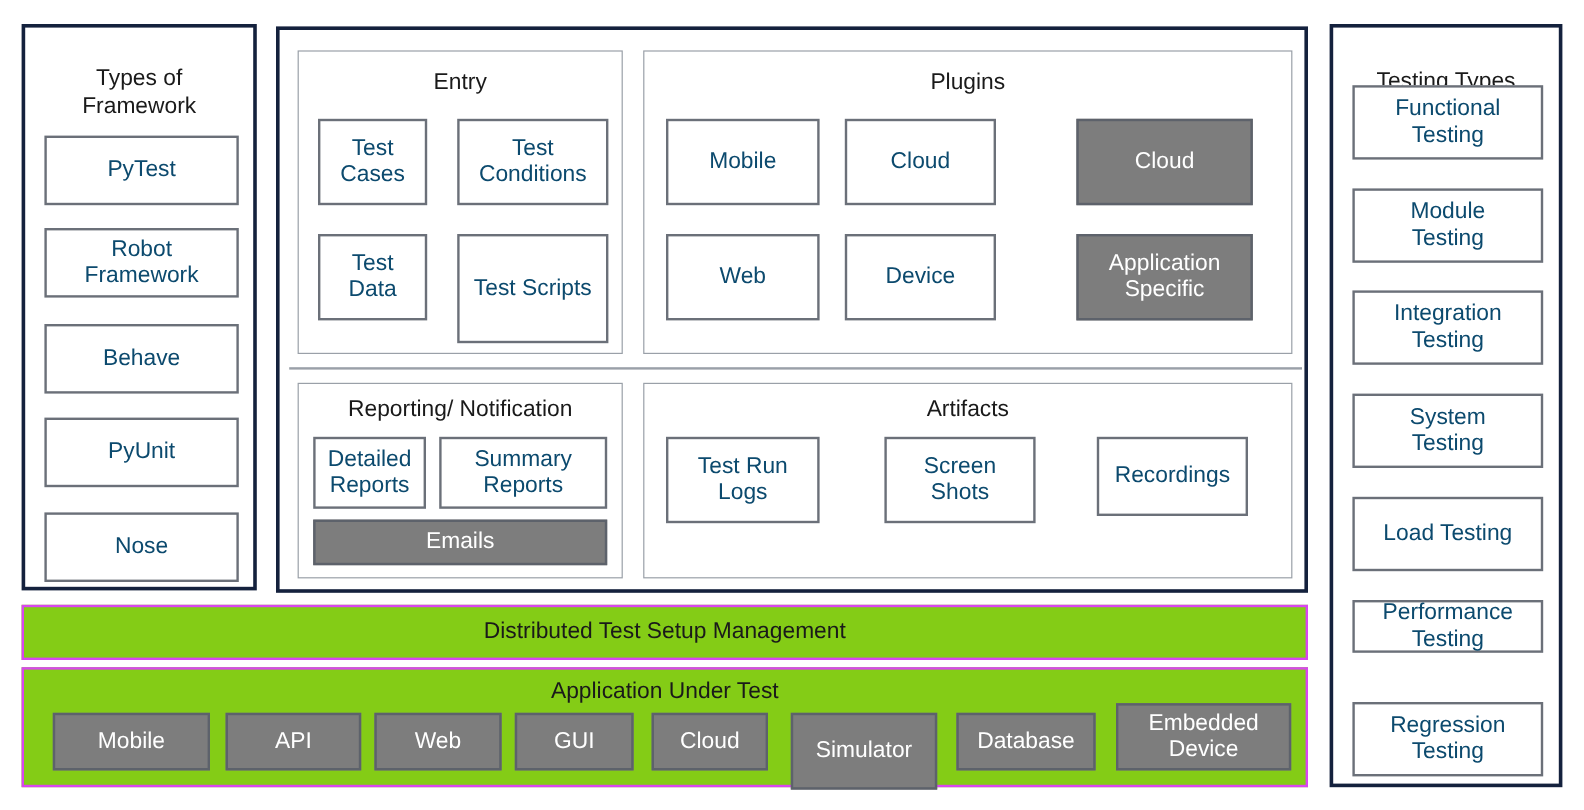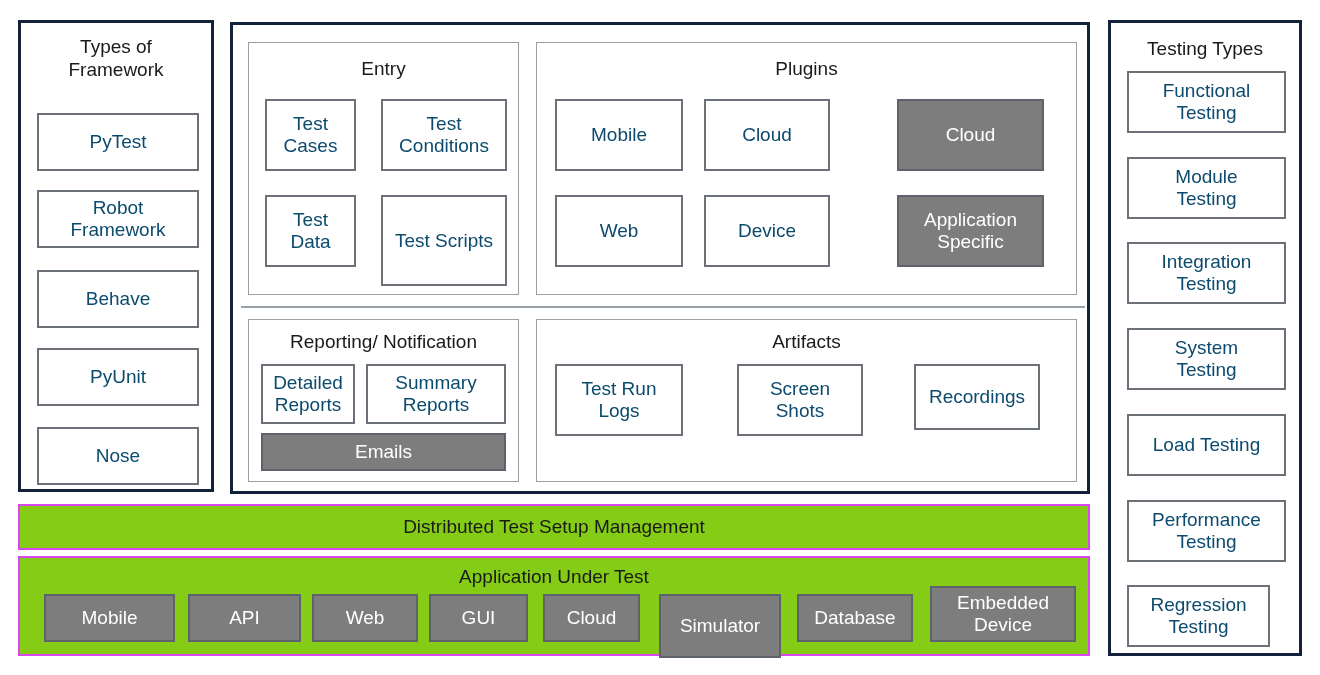--- a/index.html
+++ b/index.html
@@ -38,20 +38,21 @@
 
   
   .panel-title {
     position: absolute;
     left: 0;
     right: 0;
     text-align: center;
     font-size: 19px;
     line-height: 23px;
     color: #1a1a1a;
+    margin-top: 19px;
   }
   .group-title {
     position: absolute;
     left: 0;
     right: 0;
     text-align: center;
     font-size: 19px;
     line-height: 23px;
     color: #1a1a1a;
   }
@@ -193,19 +194,19 @@
 
     <div class="box" style="left:16px; top:48px; width:159px; height:62px;">Functional
 Testing</div>
     <div class="box" style="left:16px; top:134px; width:159px; height:62px;">Module
 Testing</div>
     <div class="box" style="left:16px; top:219px; width:159px; height:62px;">Integration
 Testing</div>
     <div class="box" style="left:16px; top:305px; width:159px; height:62px;">System
 Testing</div>
     <div class="box" style="left:16px; top:391px; width:159px; height:62px;">Load Testing</div>
-    <div class="box" style="left:16px; top:477px; width:159px; height:62px;">Performance
-Testing</div>
-    <div class="box" style="left:16px; top:562px; width:143px; height:62px;">Regression
+    <div class="box" style="left:16px; top:477px; width:159px; height:44px;">Performance
+Testing</div>
+    <div class="box" style="left:16px; top:562px; width:159px; height:62px;">Regression
 Testing</div>
   </div>
 
 </div>
 
 </body></html>

